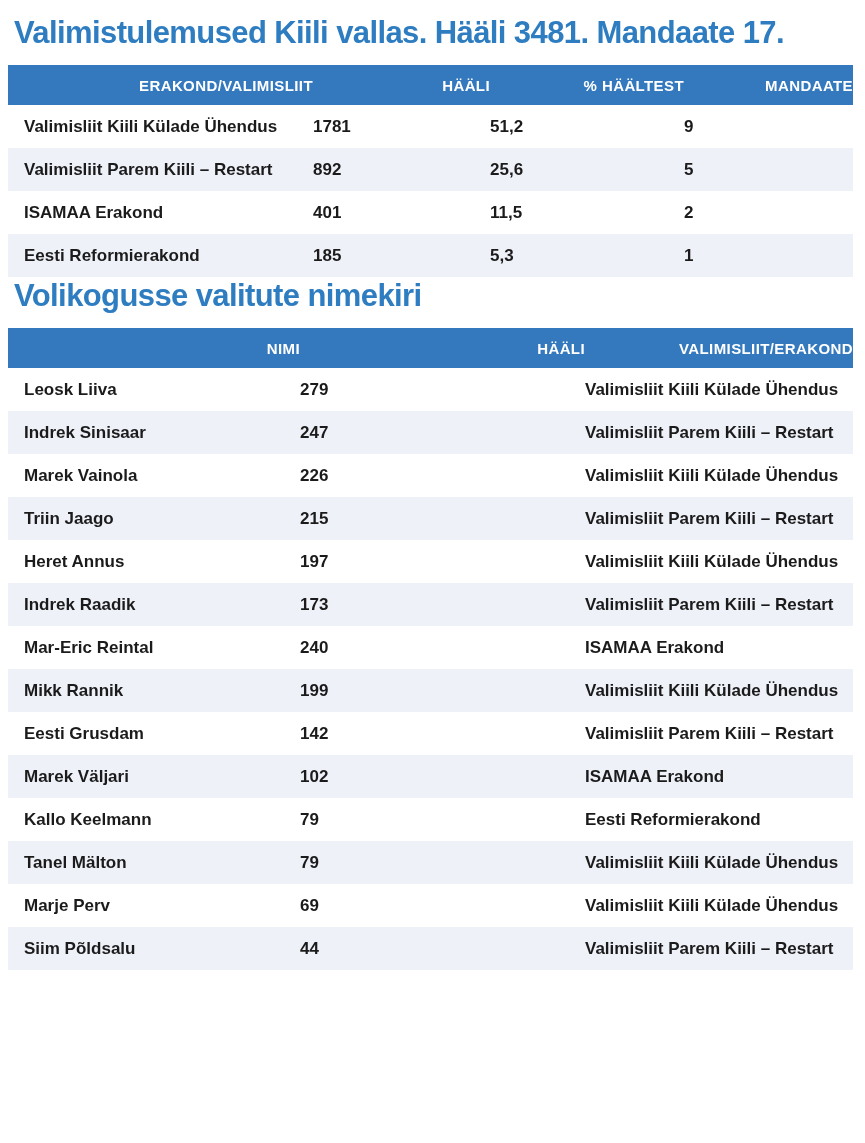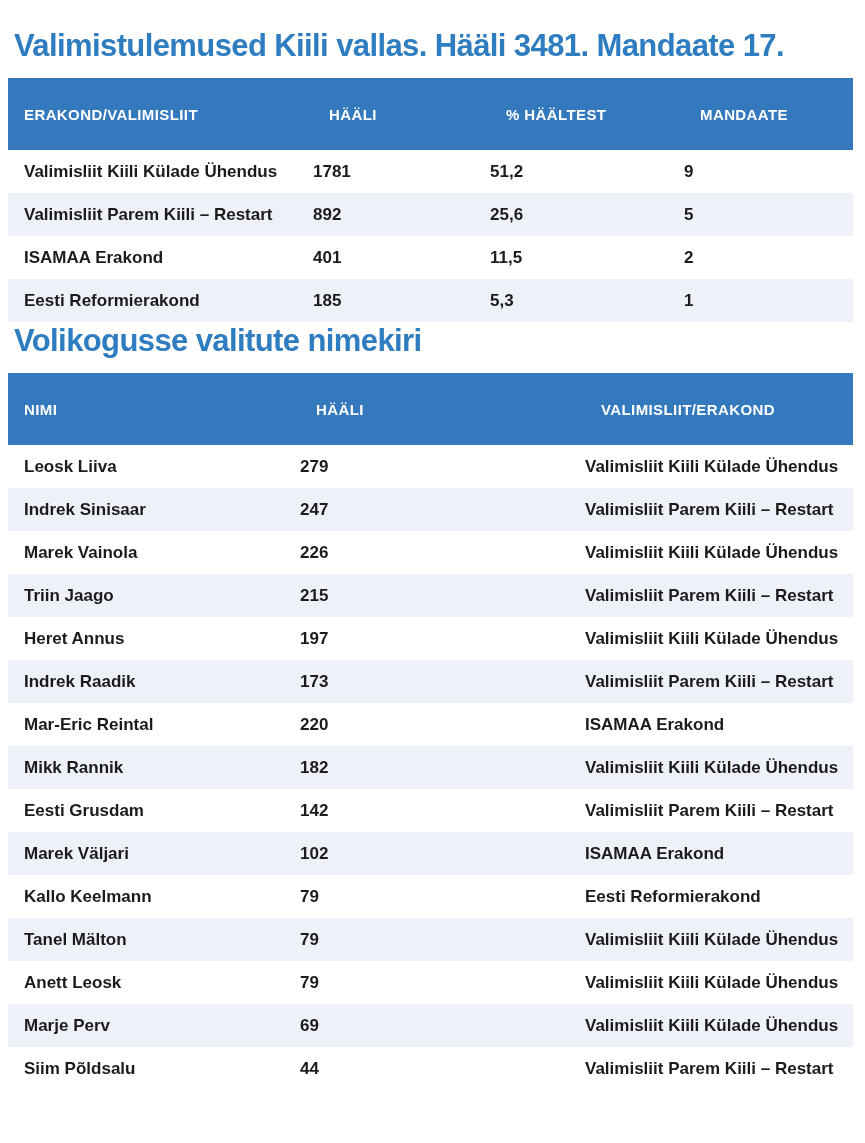--- a/index.html
+++ b/index.html
@@ -15,33 +15,33 @@
     width:865px;height:1143px;background:var(--page-bg);
     font-family:"Liberation Sans","DejaVu Sans",sans-serif;
     overflow:hidden;
   }
   .page-title{
     color:var(--title-blue);
     font-size:31px;line-height:38px;font-weight:800;
     letter-spacing:-0.6px;
     margin:0 8px 13px 14px;
   }
-  .page-title.first{padding-top:27px;}
+  .page-title.first{padding-top:14px;}
   .page-title.second{}
   table{
     border-collapse:collapse;table-layout:fixed;
     width:845px;margin-left:8px;
   }
   thead th{
     background:var(--header-blue);
     color:var(--header-text);
     height:40px;
     font-size:15px;font-weight:700;letter-spacing:0.4px;
-    text-align:left;vertical-align:middle;
-    padding:16px;
+    text-align:right;vertical-align:middle;
+    padding:0;
     margin-left:45px;
   }
   tbody td{
     height:43px;
     font-size:17px;font-weight:600;
     color:var(--cell-text);
     text-align:left;vertical-align:middle;
     padding:0;
     white-space:nowrap;overflow:hidden;
   }
@@ -146,26 +146,26 @@
         <td>197</td>
         <td>Valimisliit Kiili Külade Ühendus</td>
       </tr>
       <tr>
         <td>Indrek Raadik</td>
         <td>173</td>
         <td>Valimisliit Parem Kiili – Restart</td>
       </tr>
       <tr>
         <td>Mar-Eric Reintal</td>
-        <td>220</td>
+        <td>240</td>
         <td>ISAMAA Erakond</td>
       </tr>
       <tr>
         <td>Mikk Rannik</td>
-        <td>182</td>
+        <td>199</td>
         <td>Valimisliit Kiili Külade Ühendus</td>
       </tr>
       <tr>
         <td>Eesti Grusdam</td>
         <td>142</td>
         <td>Valimisliit Parem Kiili – Restart</td>
       </tr>
       <tr>
         <td>Marek Väljari</td>
         <td>102</td>
@@ -175,25 +175,20 @@
         <td>Kallo Keelmann</td>
         <td>79</td>
         <td>Eesti Reformierakond</td>
       </tr>
       <tr>
         <td>Tanel Mälton</td>
         <td>79</td>
         <td>Valimisliit Kiili Külade Ühendus</td>
       </tr>
       <tr>
-        <td>Anett Leosk</td>
-        <td>79</td>
-        <td>Valimisliit Kiili Külade Ühendus</td>
-      </tr>
-      <tr>
         <td>Marje Perv</td>
         <td>69</td>
         <td>Valimisliit Kiili Külade Ühendus</td>
       </tr>
       <tr>
         <td>Siim Põldsalu</td>
         <td>44</td>
         <td>Valimisliit Parem Kiili – Restart</td>
       </tr>
     </tbody>

